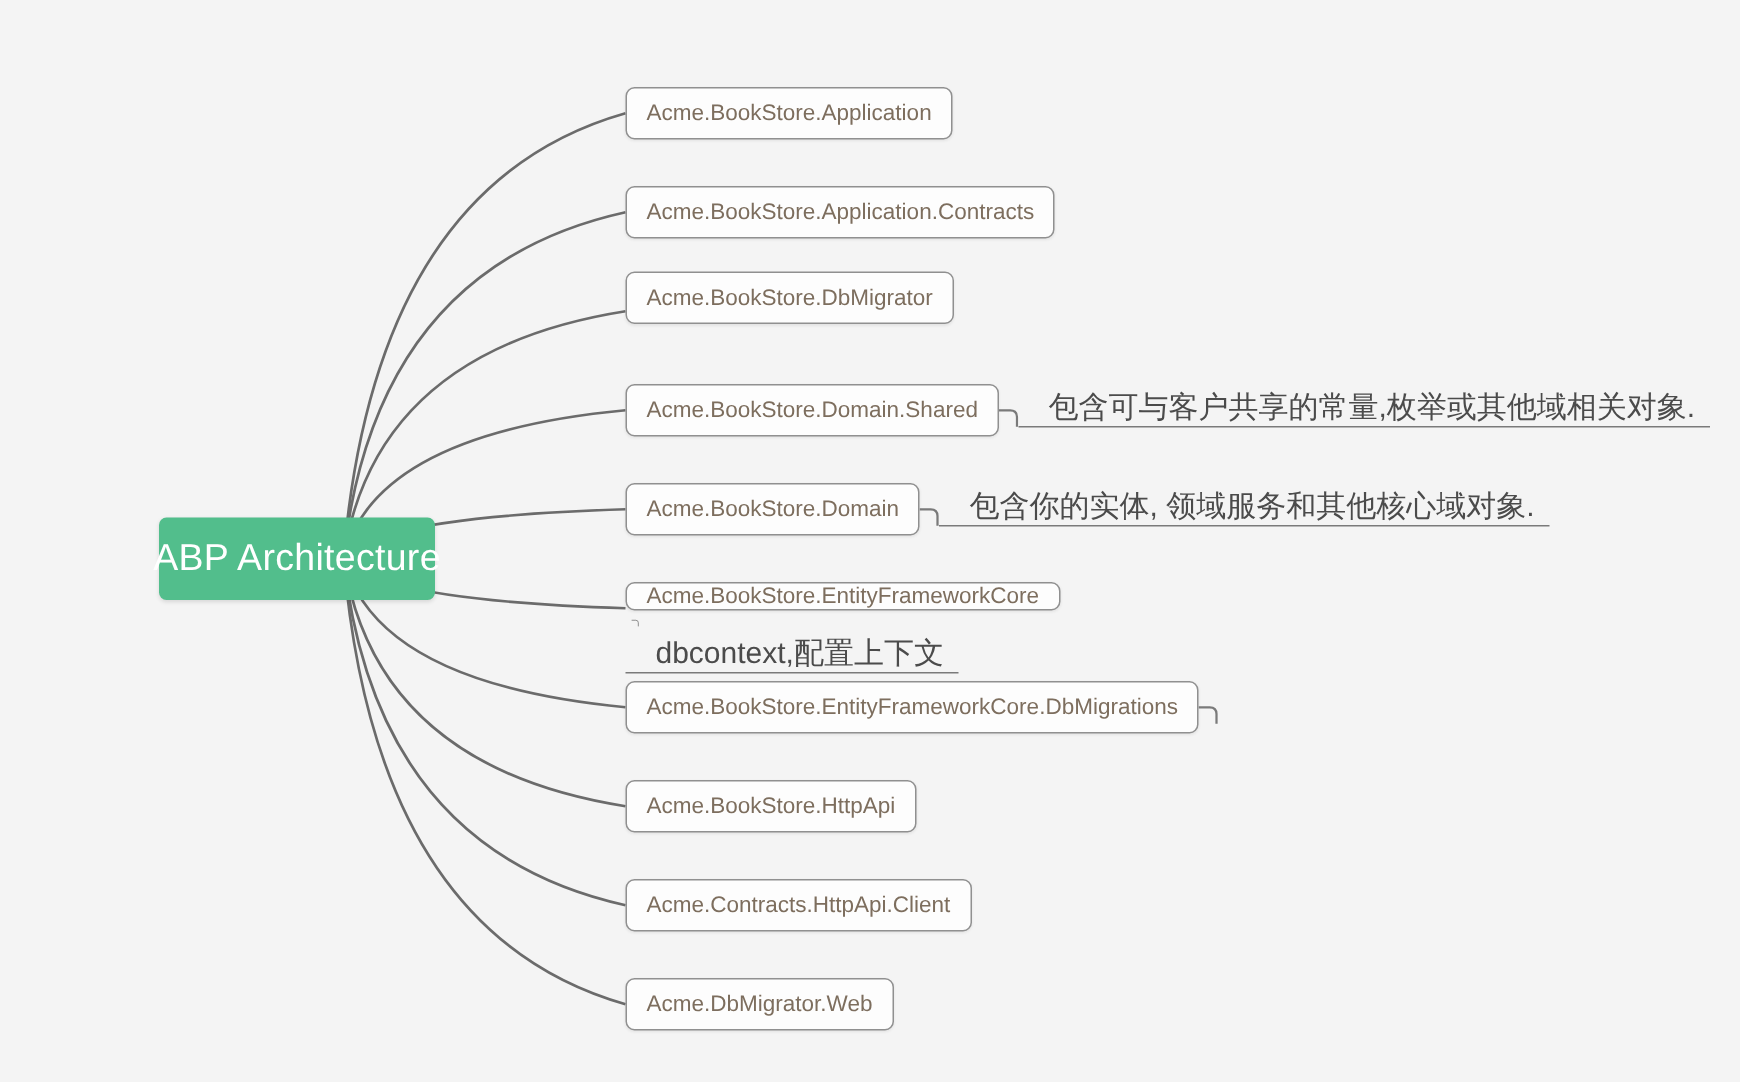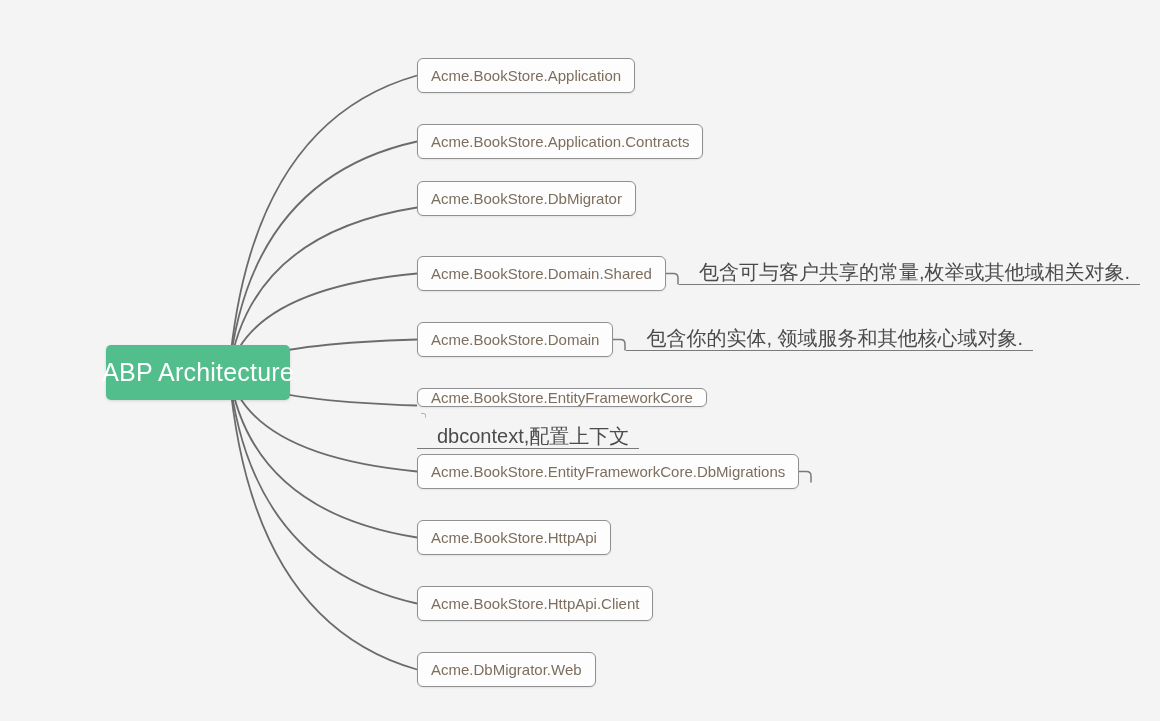--- a/index.html
+++ b/index.html
@@ -139,19 +139,19 @@
       <div class="row" style="top: 454px;">
         <div class="topic">Acme.BookStore.EntityFrameworkCore.DbMigrations</div>
         <svg class="elbow" viewBox="0 0 13 35">
           <path d="M0 17.5 H7.5 Q12 17.5 12 22 V28.5" fill="none" stroke="#7a7a7a" stroke-width="1.5"></path>
         </svg>
       </div>
       <div class="row" style="top: 520px;">
         <div class="topic">Acme.BookStore.HttpApi</div>
       </div>
       <div class="row" style="top: 586px;">
-        <div class="topic">Acme.BookStore.HttpApi.Client</div>
+        <div class="topic">Acme.Contracts.HttpApi.Client</div>
       </div>
       <div class="row" style="top: 652px;">
         <div class="topic">Acme.DbMigrator.Web</div>
       </div>
     </div>
 </div>
 
 </body></html>

